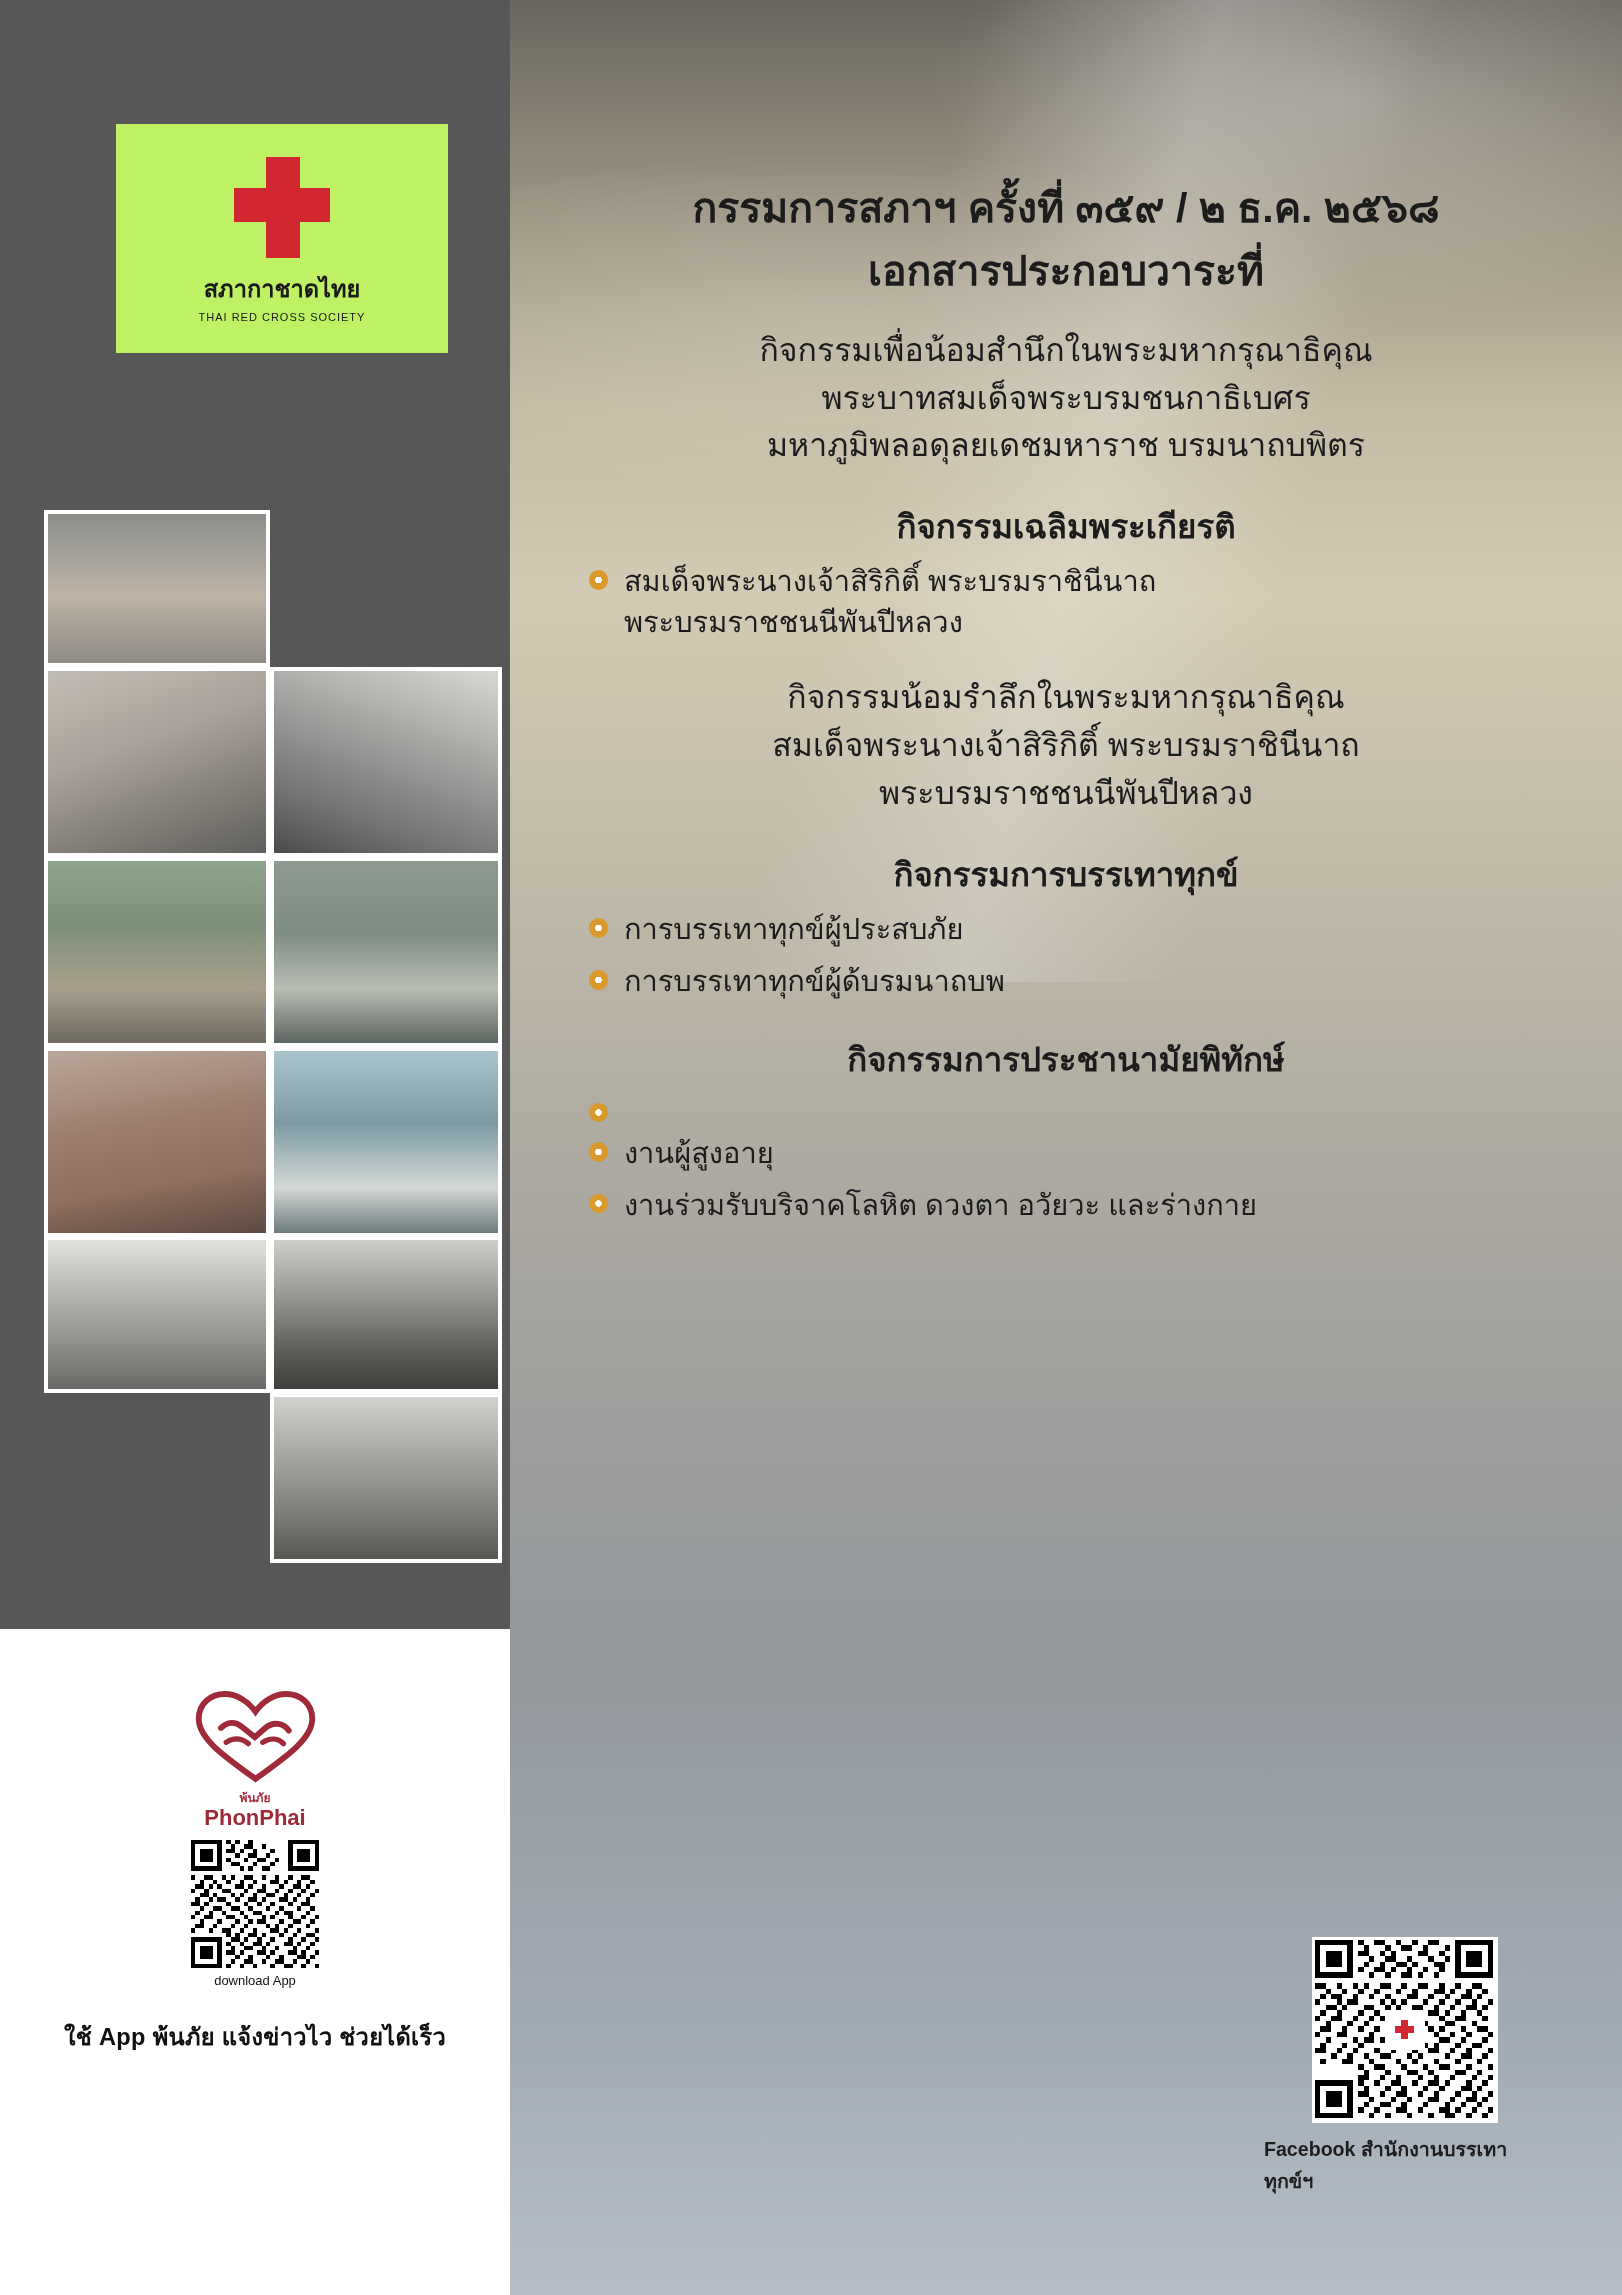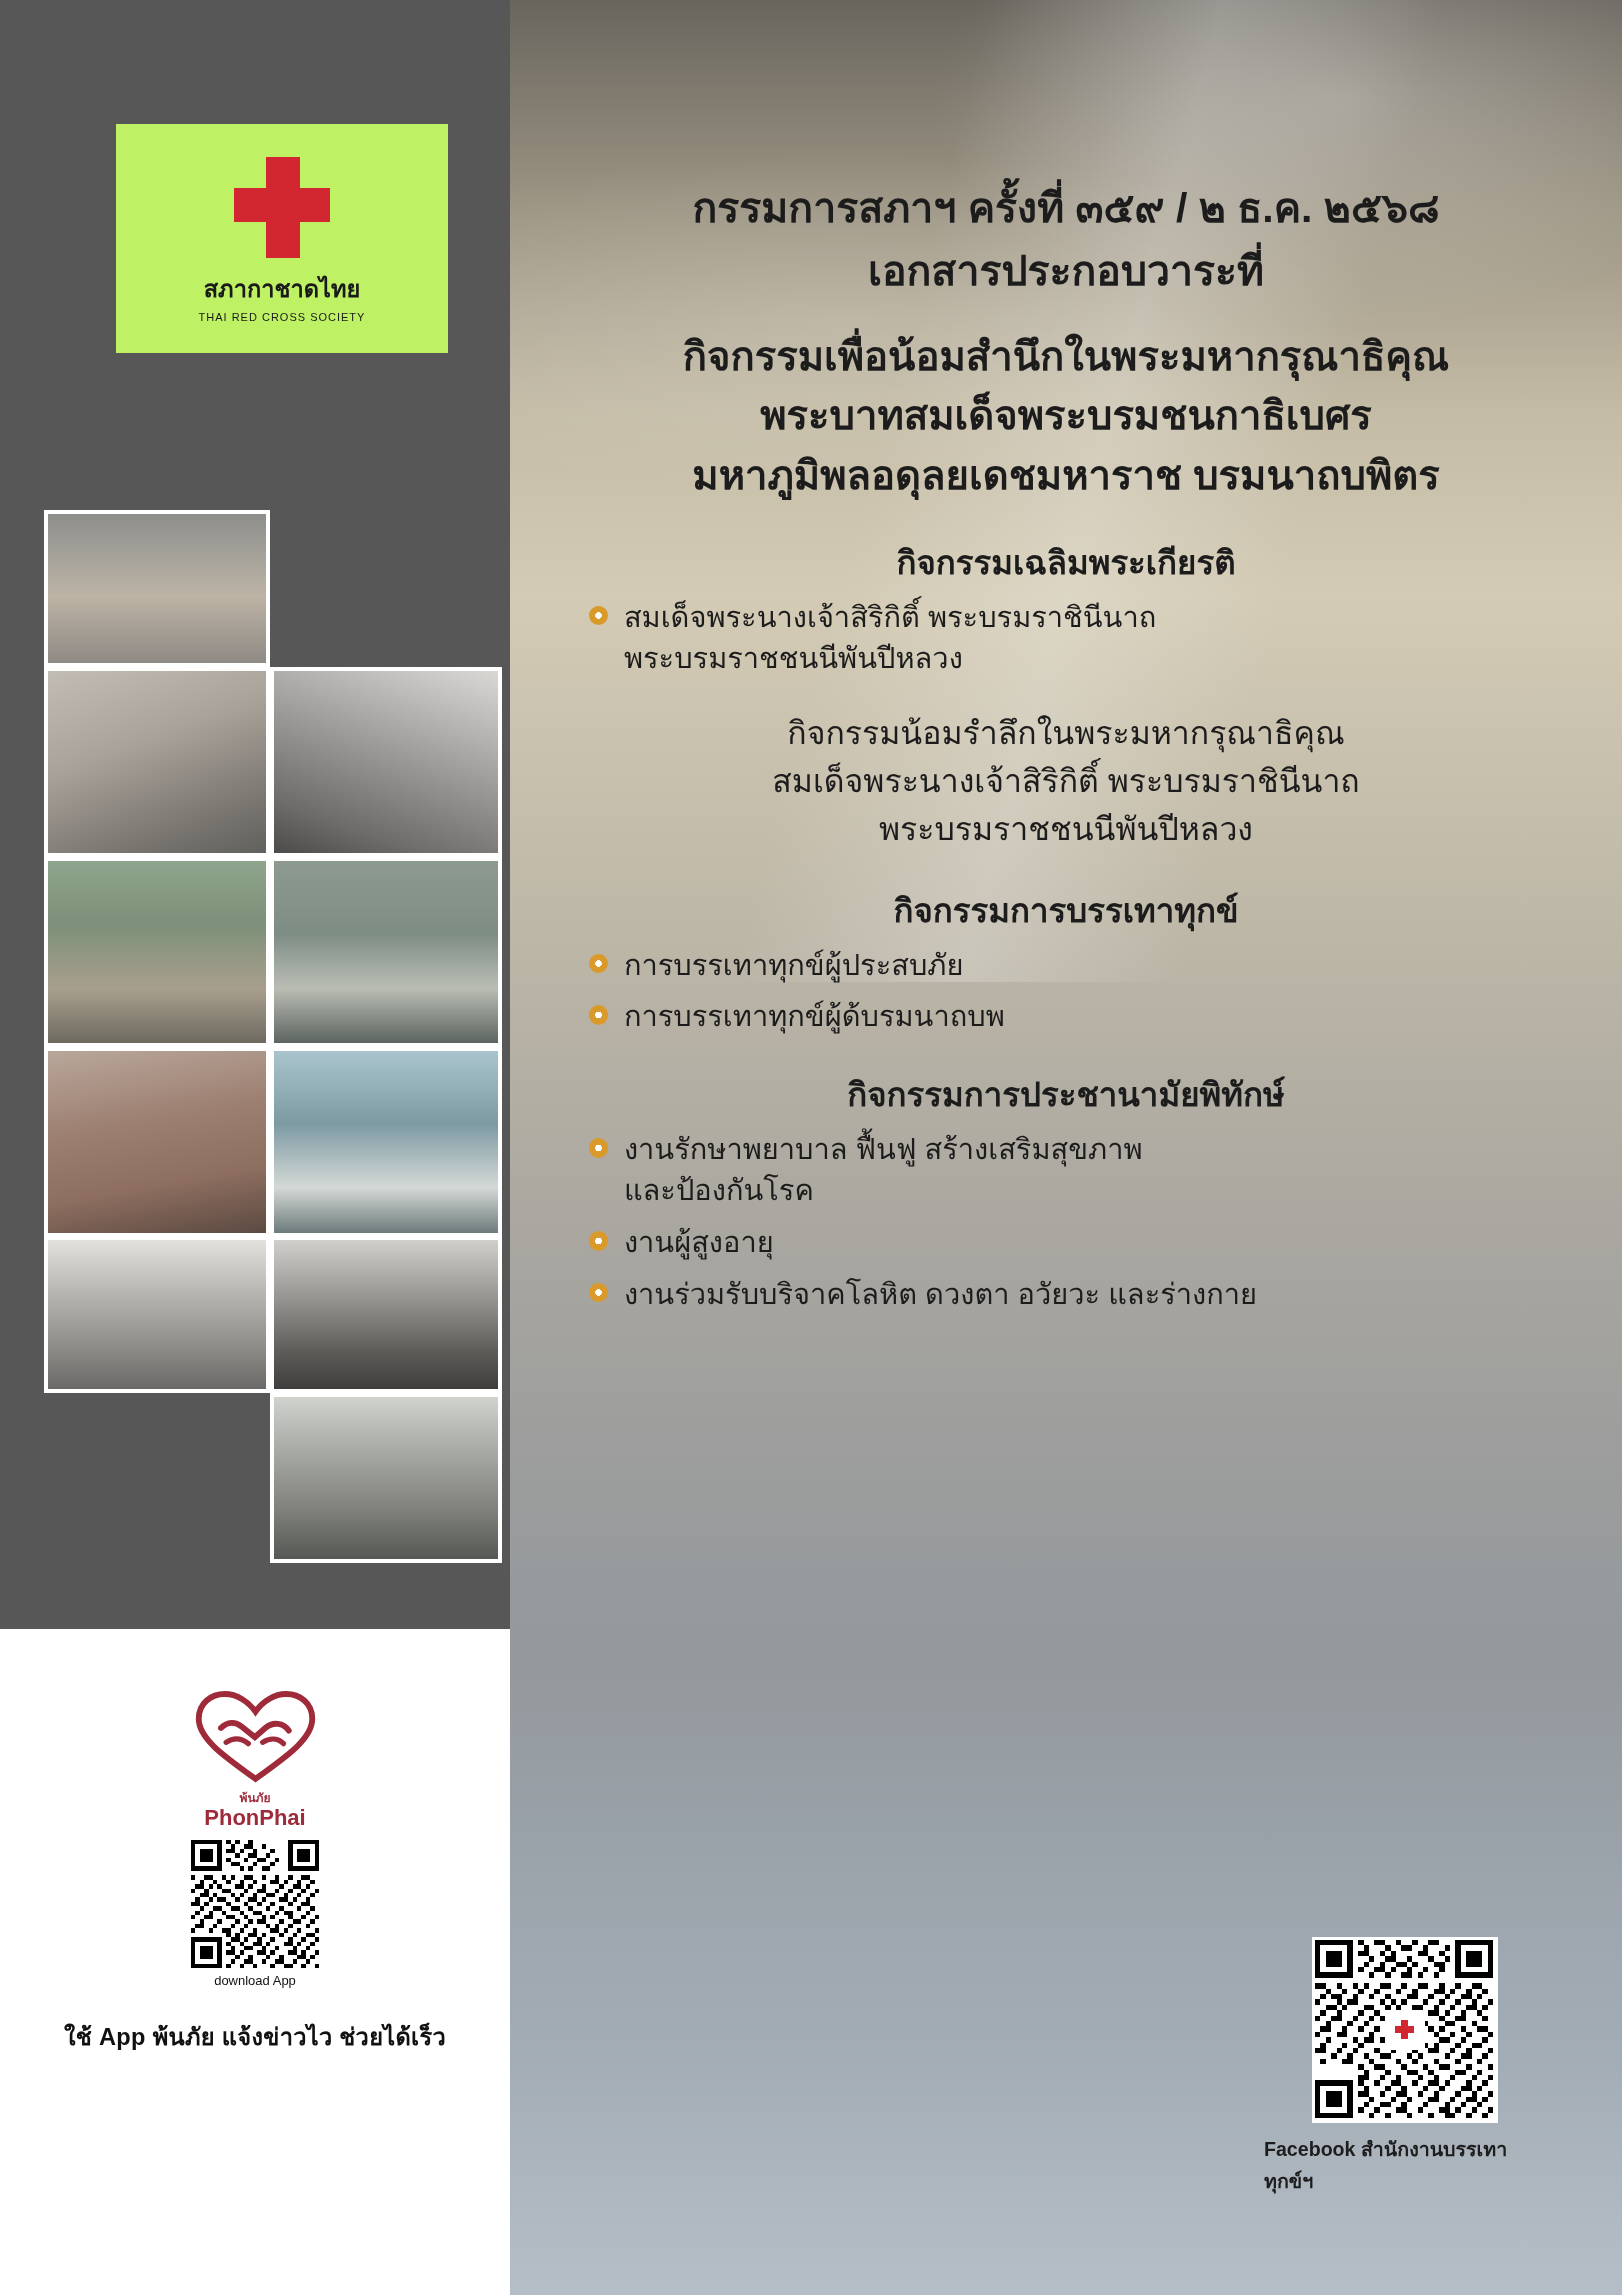--- a/index.html
+++ b/index.html
@@ -227,22 +227,22 @@
     font-size: 41px;
     font-weight: bold;
     line-height: 1.25;
     margin: 0;
   }
   .title-1 { margin-top: 183px; }
   .title-2 { margin-top: 11.8px; }
 
   .para {
     margin-top: 30px;
-    font-size: 40px;
-    font-weight: bold;
+    font-size: 32px;
+    font-weight: normal;
     line-height: 1.48;
   }
   .para .ln { display: block; }
 
   .section-head {
     margin-top: 37px;
     font-size: 33px;
     font-weight: bold;
     line-height: 1.3;
   }
@@ -650,24 +650,20 @@
           <span class="btxt">
             <span class="ln2">การบรรเทาทุกข์ผู้ด้บรมนาถบพ</span>
           </span>
         </li>
       </ul>
 
       <div class="section-head">กิจกรรมการประชานามัยพิทักษ์</div>
       <ul class="bullets">
         <li class="bullet">
           <span class="dot"></span>
-          <span class="btxt">
-            <span class="ln2">งานรักษาพยาบาล ฟื้นฟู สร้างเสริมสุขภาพ</span>
-            <span class="ln2">และป้องกันโรค</span>
-          </span>
         </li>
         <li class="bullet">
           <span class="dot"></span>
           <span class="btxt">
             <span class="ln2">งานผู้สูงอายุ</span>
           </span>
         </li>
         <li class="bullet">
           <span class="dot"></span>
           <span class="btxt">

